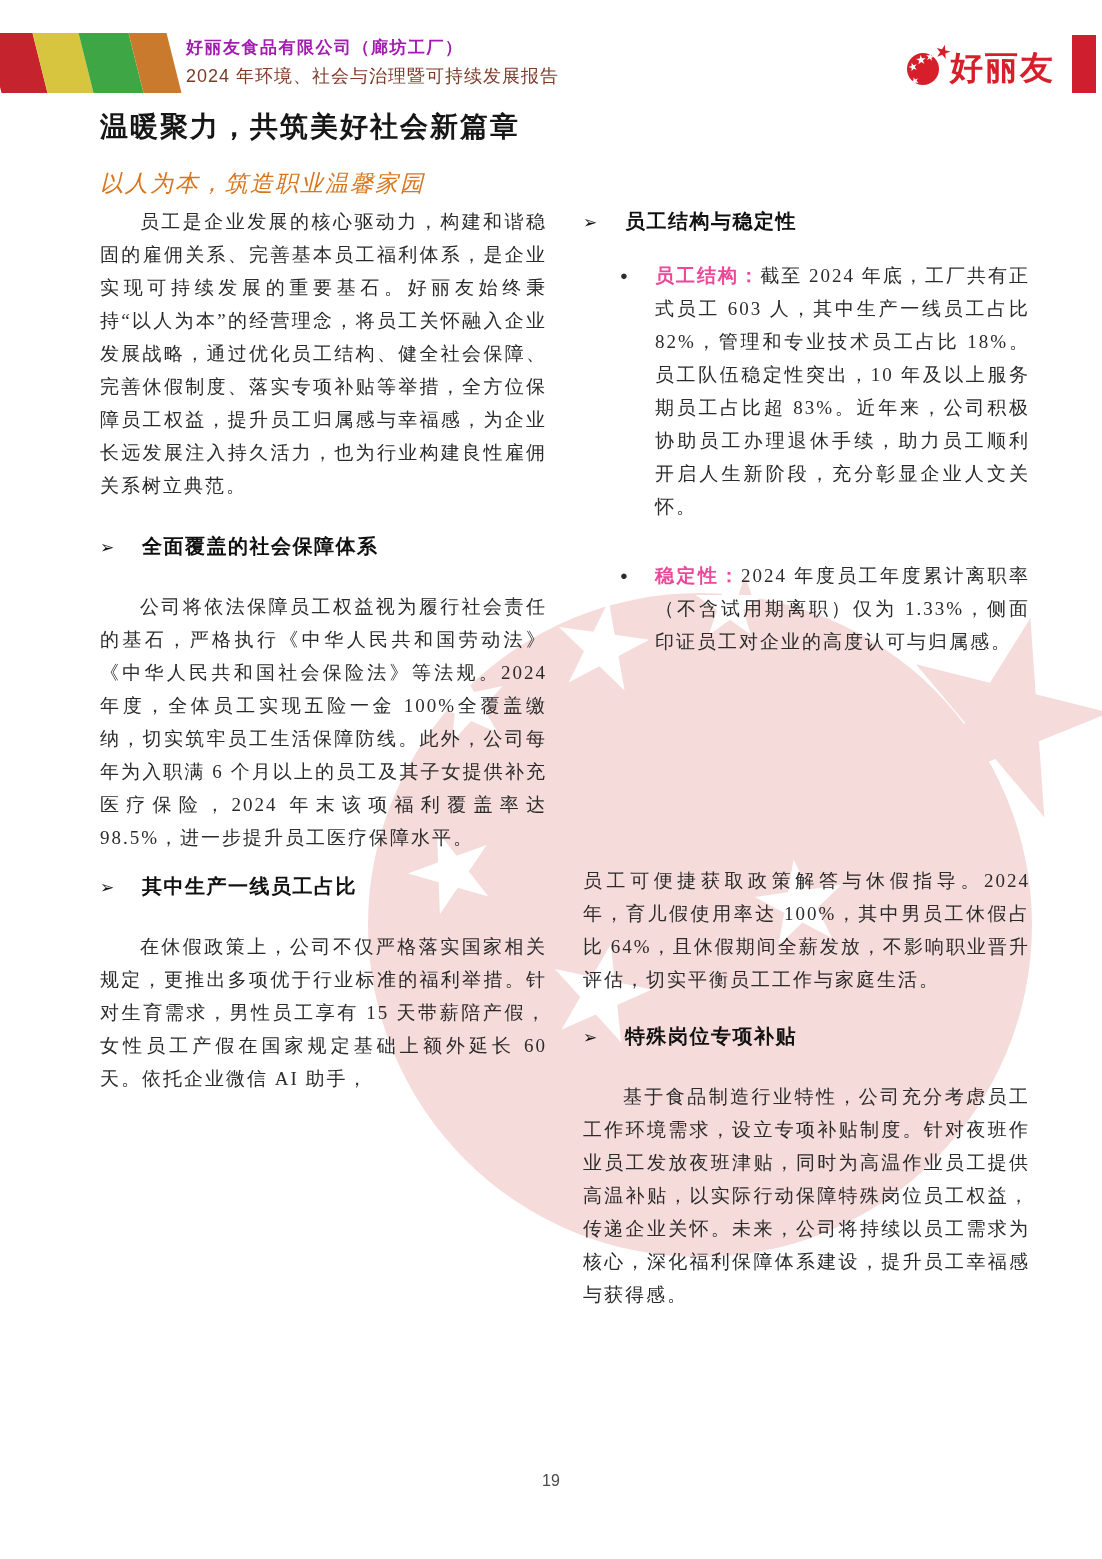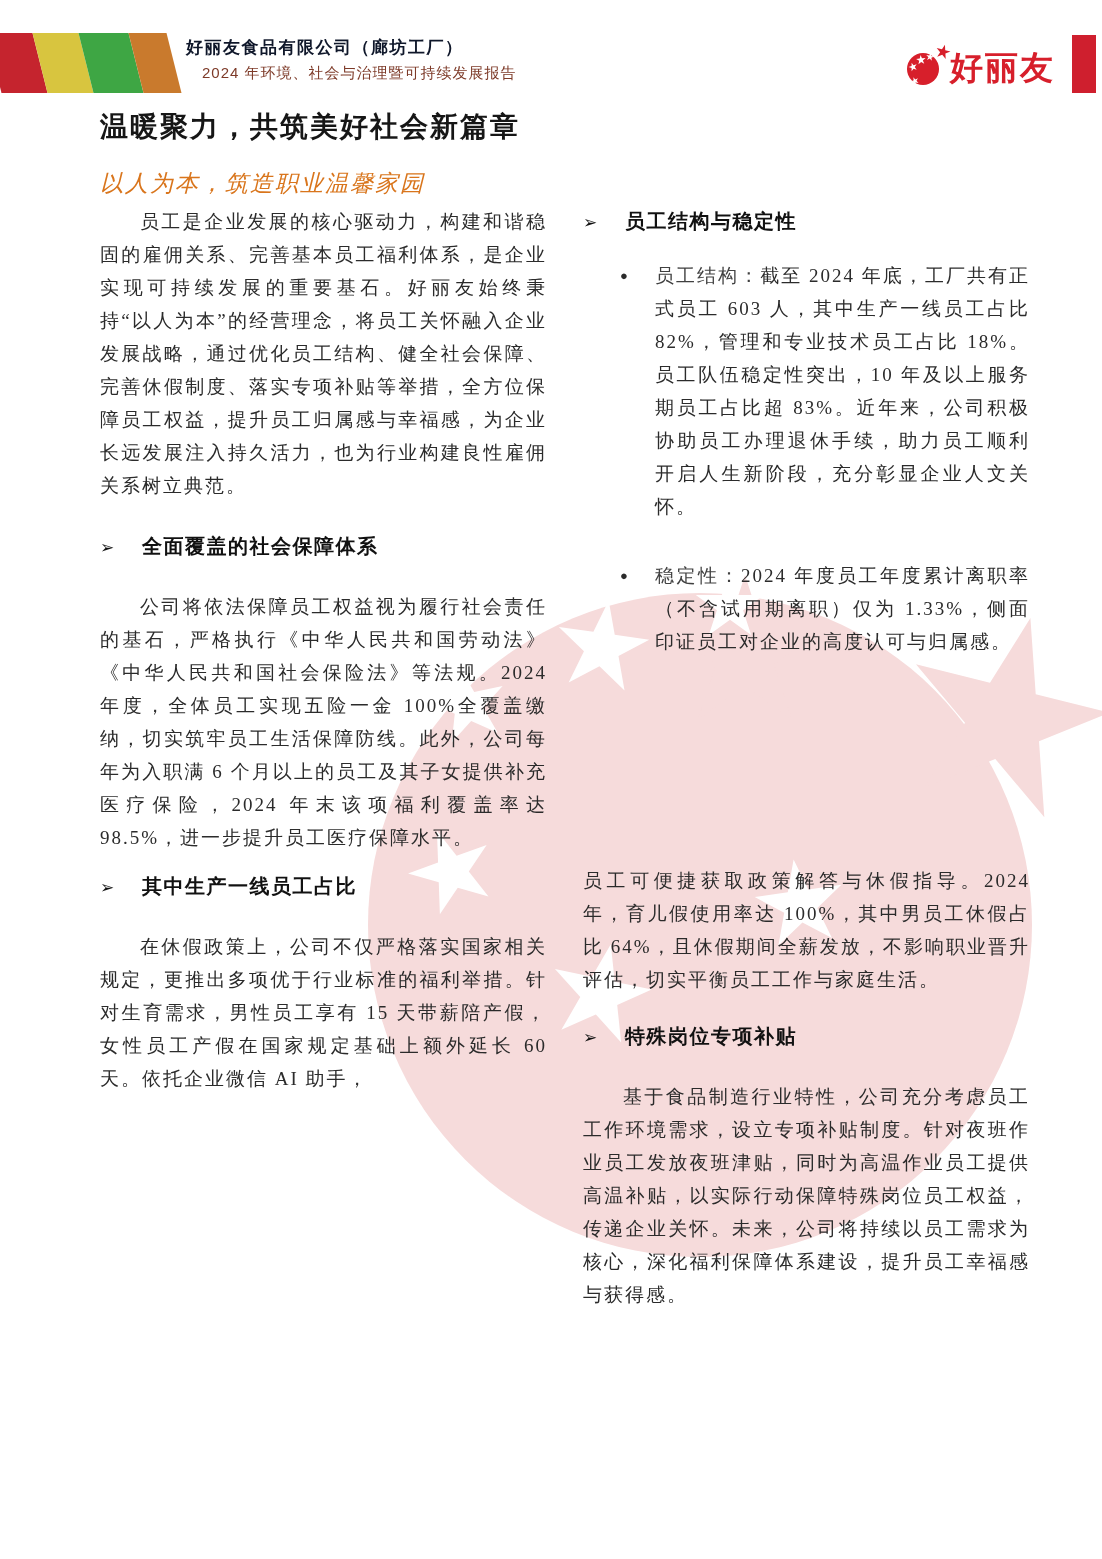--- a/index.html
+++ b/index.html
@@ -6,23 +6,23 @@
   .page{position:relative;width:1102px;height:1559px;background:#fff;overflow:hidden;
         font-family:"Liberation Serif","DejaVu Serif",serif;color:#2b2b2b;}
   .layer{position:absolute;inset:0;}
   .watermark{z-index:0;pointer-events:none;}
   .content{z-index:1;}
 
   
   .stripes{position:absolute;left:-6px;top:33px;height:60px;display:flex;}
   .stripe{height:60px;transform:skewX(14deg);}
   .hdr-company{position:absolute;left:186px;top:36px;font-family:Liberation Mono, monospace;
-               font-weight:bold;font-size:17px;letter-spacing:1.5px;color:#0f172a;}
-  .hdr-report{position:absolute;left:202px;top:64px;font-family:"Liberation Sans","DejaVu Sans",sans-serif;
-              font-size:15px;letter-spacing:1px;color:#7d3a28;}
+               font-weight:bold;font-size:17px;letter-spacing:1.5px;color:#a21caf;}
+  .hdr-report{position:absolute;left:186px;top:64px;font-family:"Liberation Sans","DejaVu Sans",sans-serif;
+              font-size:18px;letter-spacing:1px;color:#7d3a28;}
   .logo-wrap{position:absolute;left:893px;top:40px;width:180px;height:62px;}
   .logo-text{position:absolute;left:57px;top:6px;font-family:"Liberation Sans","DejaVu Sans",sans-serif;
              font-weight:bold;font-size:33px;letter-spacing:2px;color:#d71f2b;text-align:right;}
   .edge-tab{position:absolute;left:1072px;top:35px;width:24px;height:58px;background:#cf1f2e;}
 
   
   .page-title{position:absolute;left:100px;top:108px;font-family:"Liberation Sans","DejaVu Sans",sans-serif;
               font-weight:bold;font-size:28px;letter-spacing:2px;color:#161616;}
   .page-subtitle{position:absolute;left:100px;top:168px;font-weight:normal;font-style:italic;
                  font-size:23px;letter-spacing:2px;color:#d9751c;}
@@ -33,21 +33,21 @@
   .col-left{left:100px;top:205px;}
   .col-right{left:583px;top:207px;}
   .para{margin:0;text-indent:2.1em;}
   .h-row{display:flex;align-items:baseline;font-family:"Liberation Sans","DejaVu Sans",sans-serif;
          font-weight:bold;font-size:20px;color:#111;letter-spacing:1.5px;line-height:28px;}
   .h-marker{width:42px;flex:none;font-size:17px;}
   .bullets{list-style:none;margin:0;padding:0 0 0 37px;}
   .bullets li{position:relative;padding-left:35px;margin:0;}
   .bullets li + li{margin-top:36px;}
   .b-dot{position:absolute;left:0;top:0;font-size:13px;}
-  .b-label{font-family:"Liberation Sans","DejaVu Sans",sans-serif;font-weight:normal;color:#404040;}
+  .b-label{font-family:"Liberation Sans","DejaVu Sans",sans-serif;font-weight:bold;color:#ec4899;}
 
   
   .chart-block{margin-top:14px;}
   .chart-caption{text-align:center;font-size:17px;letter-spacing:2px;color:#333;
                  line-height:24px;text-indent:0;}
   .pie-wrap{position:relative;width:224px;height:224px;margin:10px auto 0 auto;}
   .pie-wrap svg{position:absolute;inset:0;}
   .pie-label{position:absolute;color:#fff;text-align:center;white-space:pre-line;
              font-family:"Liberation Sans","DejaVu Sans",sans-serif;letter-spacing:0;}
   .pie-label-0{left:118px;top:116px;width:110px;font-size:15px;line-height:20px;}
@@ -145,14 +145,15 @@
 
       <p class="para cont-gap" style="text-indent:0;">员工可便捷获取政策解答与休假指导。2024 年，育儿假使用率达 100%，其中男员工休假占比 64%，且休假期间全薪发放，不影响职业晋升评估，切实平衡员工工作与家庭生活。</p>
 
       <div class="h-row sec-gap2" style="margin-top:26px;">
         <span class="h-marker">➢</span>
         <span>特殊岗位专项补贴</span>
       </div>
       <p class="para after-h">基于食品制造行业特性，公司充分考虑员工工作环境需求，设立专项补贴制度。针对夜班作业员工发放夜班津贴，同时为高温作业员工提供高温补贴，以实际行动保障特殊岗位员工权益，传递企业关怀。未来，公司将持续以员工需求为核心，深化福利保障体系建设，提升员工幸福感与获得感。</p>
     </div>
 
+    <div class="page-number">19</div>
   </div>
 </div>
 
 </body></html>

